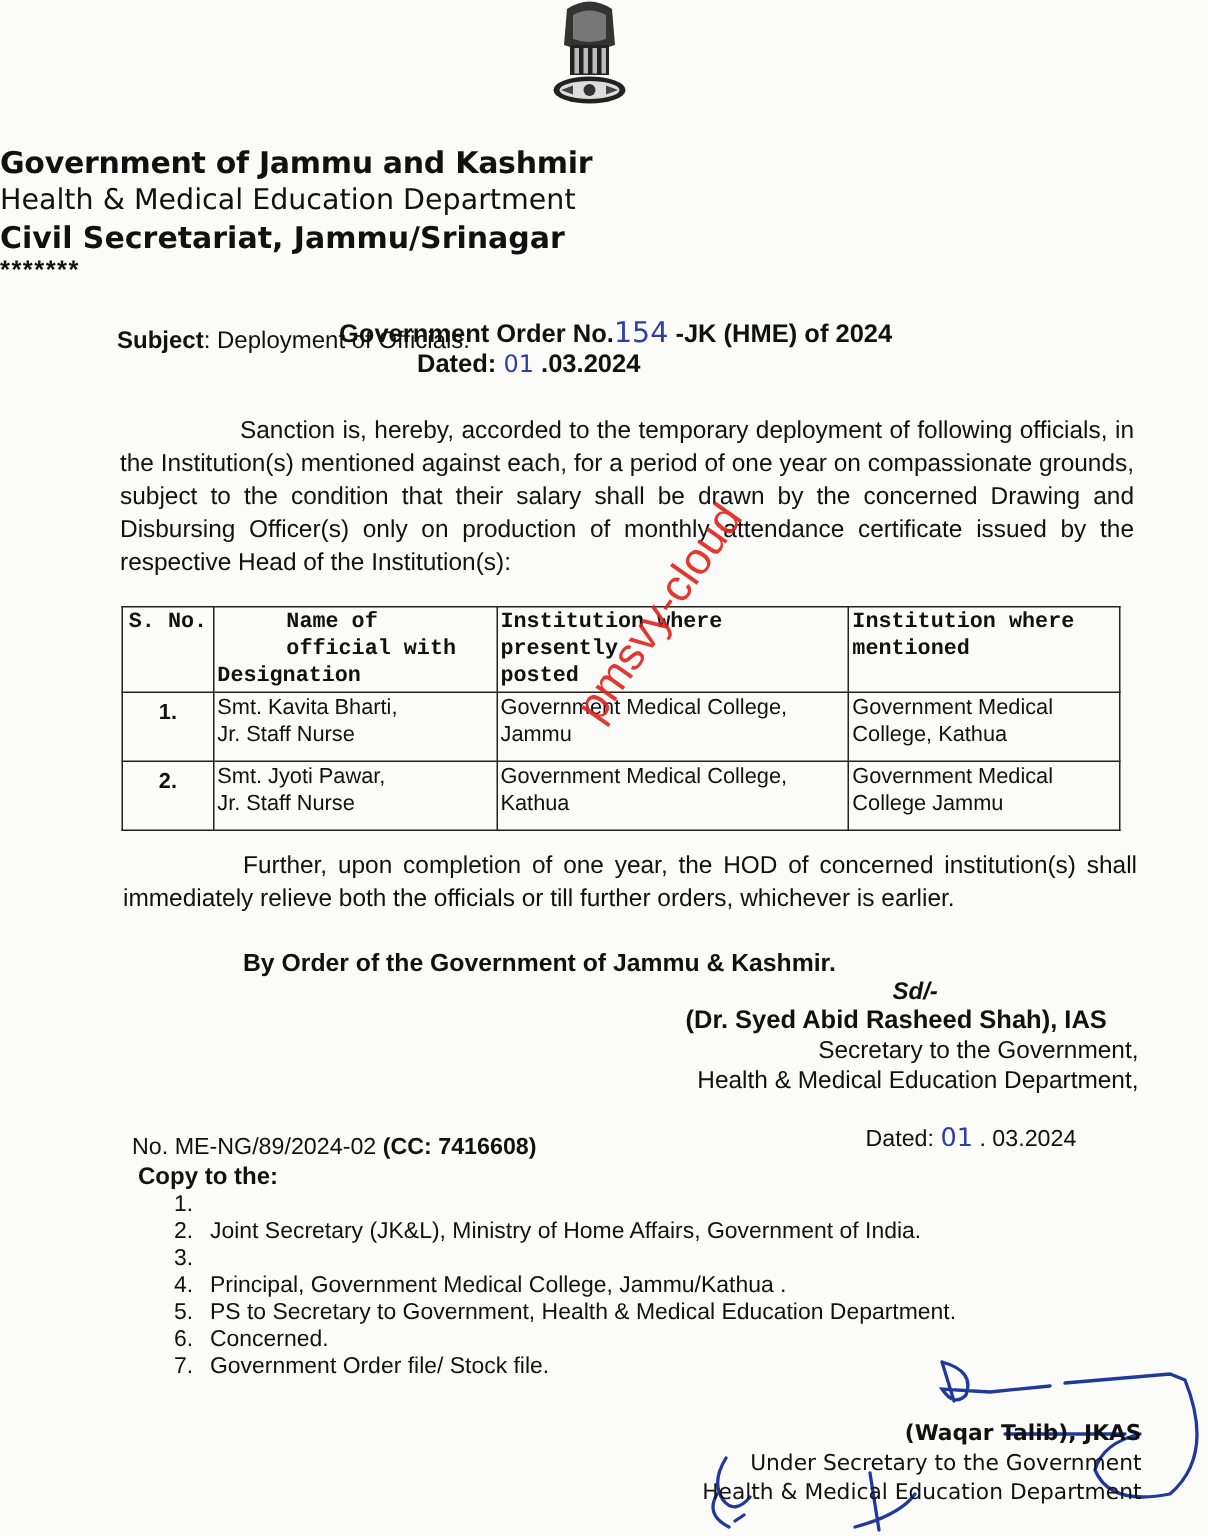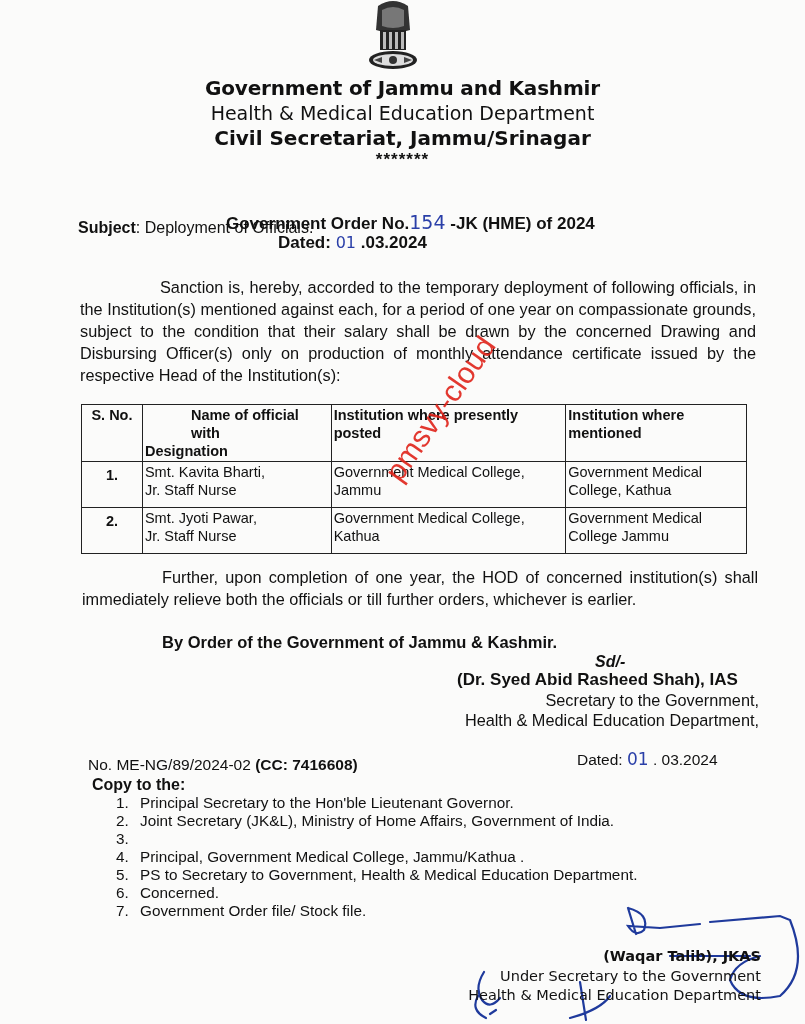--- a/index.html
+++ b/index.html
@@ -7,21 +7,21 @@
     width: 805px; height: 1024px; overflow: hidden; position: relative;
     background: #fbfbfa; color: #111;
     font-family: "Liberation Sans Narrow", "Liberation Sans", sans-serif;
   }
   .abs { position: absolute; }
   .sans { font-family: "DejaVu Sans", sans-serif; }
 
   
   #emblem { left: 358px; top: 0; width: 70px; height: 72px; }
 
-  .hdr { left: 0; width: 805px; text-align: center; }
+  .hdr { left: 0; width: 805px; text-align: left; margin-top: 20px; }
   #hdr-gov { top: 76px; font-size: 20px; font-weight: bold; letter-spacing: -0.2px; }
   #hdr-dept { top: 102px; font-size: 19px; }
   #hdr-sec { top: 126px; font-size: 20px; font-weight: bold; }
   #hdr-stars { top: 150px; font-size: 17px; font-weight: bold; letter-spacing: 1px; }
 
   #subject { left: 78px; top: 175px; font-size: 16px; margin-top: 44px; }
   #subject b { font-weight: bold; }
 
   .center-bold { font-weight: bold; font-size: 17px; }
   #order-no { left: 226px; top: 211px; }
@@ -30,21 +30,21 @@
 
   .para { font-size: 16.3px; line-height: 22px; text-align: justify; }
   #para1 { left: 80px; top: 276px; width: 676px; }
   #para1 .indent { display: inline-block; width: 80px; }
 
   
   #deploy-table { left: 81px; top: 404px; width: 666px; border-collapse: collapse; font-size: 14.5px; }
   #deploy-table td, #deploy-table th {
     border: 1.5px solid #222; vertical-align: top; padding: 1px 2px; line-height: 18px;
   }
-  #deploy-table th { font-weight: bold; text-align: left; height: 40px; }
+  #deploy-table th { font-weight: bold; text-align: left; height: 40px; font-family: Liberation Mono, monospace; }
   #deploy-table td { height: 40px; }
   .col1 { width: 56px; text-align: center !important; }
   .col2 { width: 184px; }
   .col3 { width: 230px; }
   .col4 { width: 176px; }
   .justify-line { display: flex; justify-content: space-between; margin-left: 46px; }
   .sno { font-weight: bold; text-align: center; padding-top: 4px !important; }
 
   #watermark {
     left: 378px; top: 468px; font-size: 30px; color: #e0231a; transform: rotate(-55deg);
@@ -173,21 +173,20 @@
   <span>No. ME-NG/89/2024-02 </span><b>(CC: 7416608)</b>
 </div>
 <div id="ref-date" class="abs">
   <span>Dated:</span>&nbsp;<span class="hand" style="font-size:17px">01</span>&nbsp;<span>. 03.2024</span>
 </div>
 
 <div id="copy-label" class="abs">Copy to the:</div>
 <ul id="copy-list" class="abs">
   <li>
       <span class="num">1.</span>
-      <span>Principal Secretary to the Hon'ble Lieutenant Governor.</span>
     </li>
   <li>
       <span class="num">2.</span>
       <span>Joint Secretary (JK&amp;L), Ministry of Home Affairs, Government of India.</span>
     </li>
   <li>
       <span class="num">3.</span>
     </li>
   <li>
       <span class="num">4.</span>

